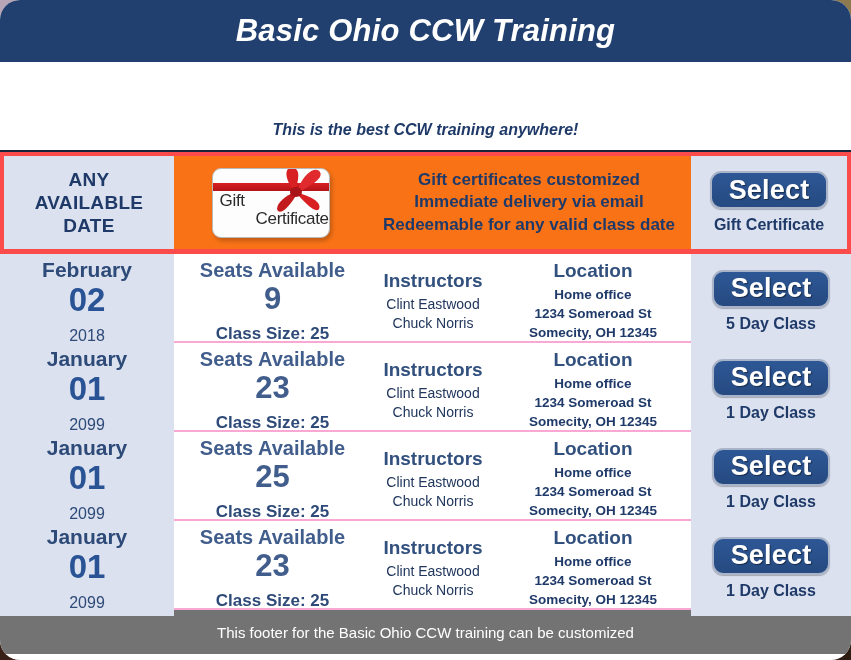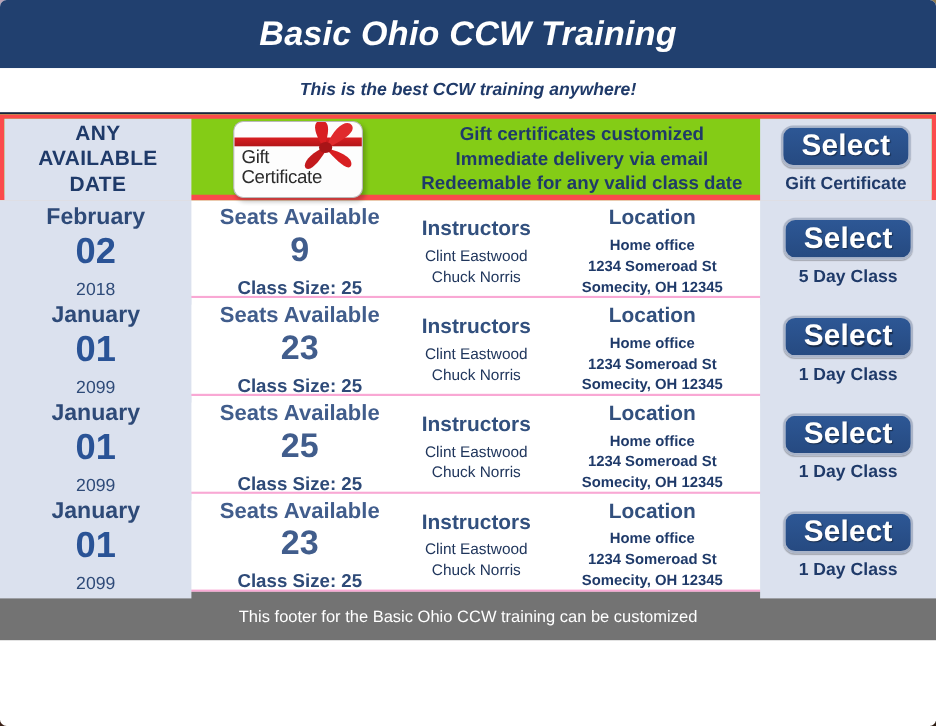--- a/index.html
+++ b/index.html
@@ -19,21 +19,21 @@
       radial-gradient(circle at 97% 3%, #8e7a4f 0 12%, rgba(142,122,79,0) 34%),
       radial-gradient(circle at 2% 99%, #3a2117 0 10%, rgba(58,33,23,0) 30%),
       radial-gradient(circle at 98% 99%, #2d1c12 0 9%, rgba(45,28,18,0) 28%),
       linear-gradient(160deg, #a08e86 0%, #7e6c50 40%, #4a3326 75%, #2a1a12 100%);
   }
 
   .app {
     position: relative;
     width: 851px;
     height: 660px;
-    border-radius: 6px;
+    border-radius: 20px;
     overflow: hidden;
     background: #ffffff;
   }
 
   
   .titlebar {
     height: 62px;
     background: #21406f;
     display: flex;
     align-items: center;
@@ -47,20 +47,21 @@
     letter-spacing: 0.2px;
   }
 
   .subtitle-bar {
     height: 42px;
     background: #ffffff;
     display: flex;
     align-items: center;
     justify-content: center;
     border-bottom: 2px solid #16253d;
+    margin-top: 48px;
   }
   .subtitle-bar .subtitle {
     color: #1f3a69;
     font-size: 16px;
     font-weight: bold;
     font-style: italic;
   }
 
   
   .row {
@@ -75,24 +76,24 @@
     display: flex;
     flex-direction: column;
     align-items: center;
     justify-content: center;
     padding: 4px 2px;
   }
   .cell.shaded { background: #dbe1ee; }
 
   
   .promo-row {
-    height: 78px;
+    height: 102px;
     border: 4px solid #fb4b4b;
     border-bottom-width: 5px;
-    background: #84cc16;
+    background: #f97316;
     display: grid;
     grid-template-columns: 170px 193px 324px 156px;
     position: relative;
   }
   .promo-row .cell { padding: 2px; }
 
   .anydate {
     color: #1f3a69;
     font-size: 19px;
     font-weight: bold;
@@ -122,21 +123,21 @@
   .gc-text {
     position: absolute;
     left: 7px; top: 23px;
     color: #2b2b2b;
     font-size: 17px;
     line-height: 1.0;
     font-weight: 400;
     letter-spacing: -0.3px;
   }
   .gc-text span { display: block; }
-  .gc-text .l2 { font-size: 17px; margin-top: 1px; }
+  .gc-text .l2 { font-size: 17px; margin-top: 1px; margin-left: 36px; }
   .gc-bow { position: absolute; right: 1px; top: -7px; }
 
   .promo-lines {
     color: #1f3a69;
     font-size: 17px;
     font-weight: bold;
     line-height: 1.33;
     text-align: center;
   }
 

